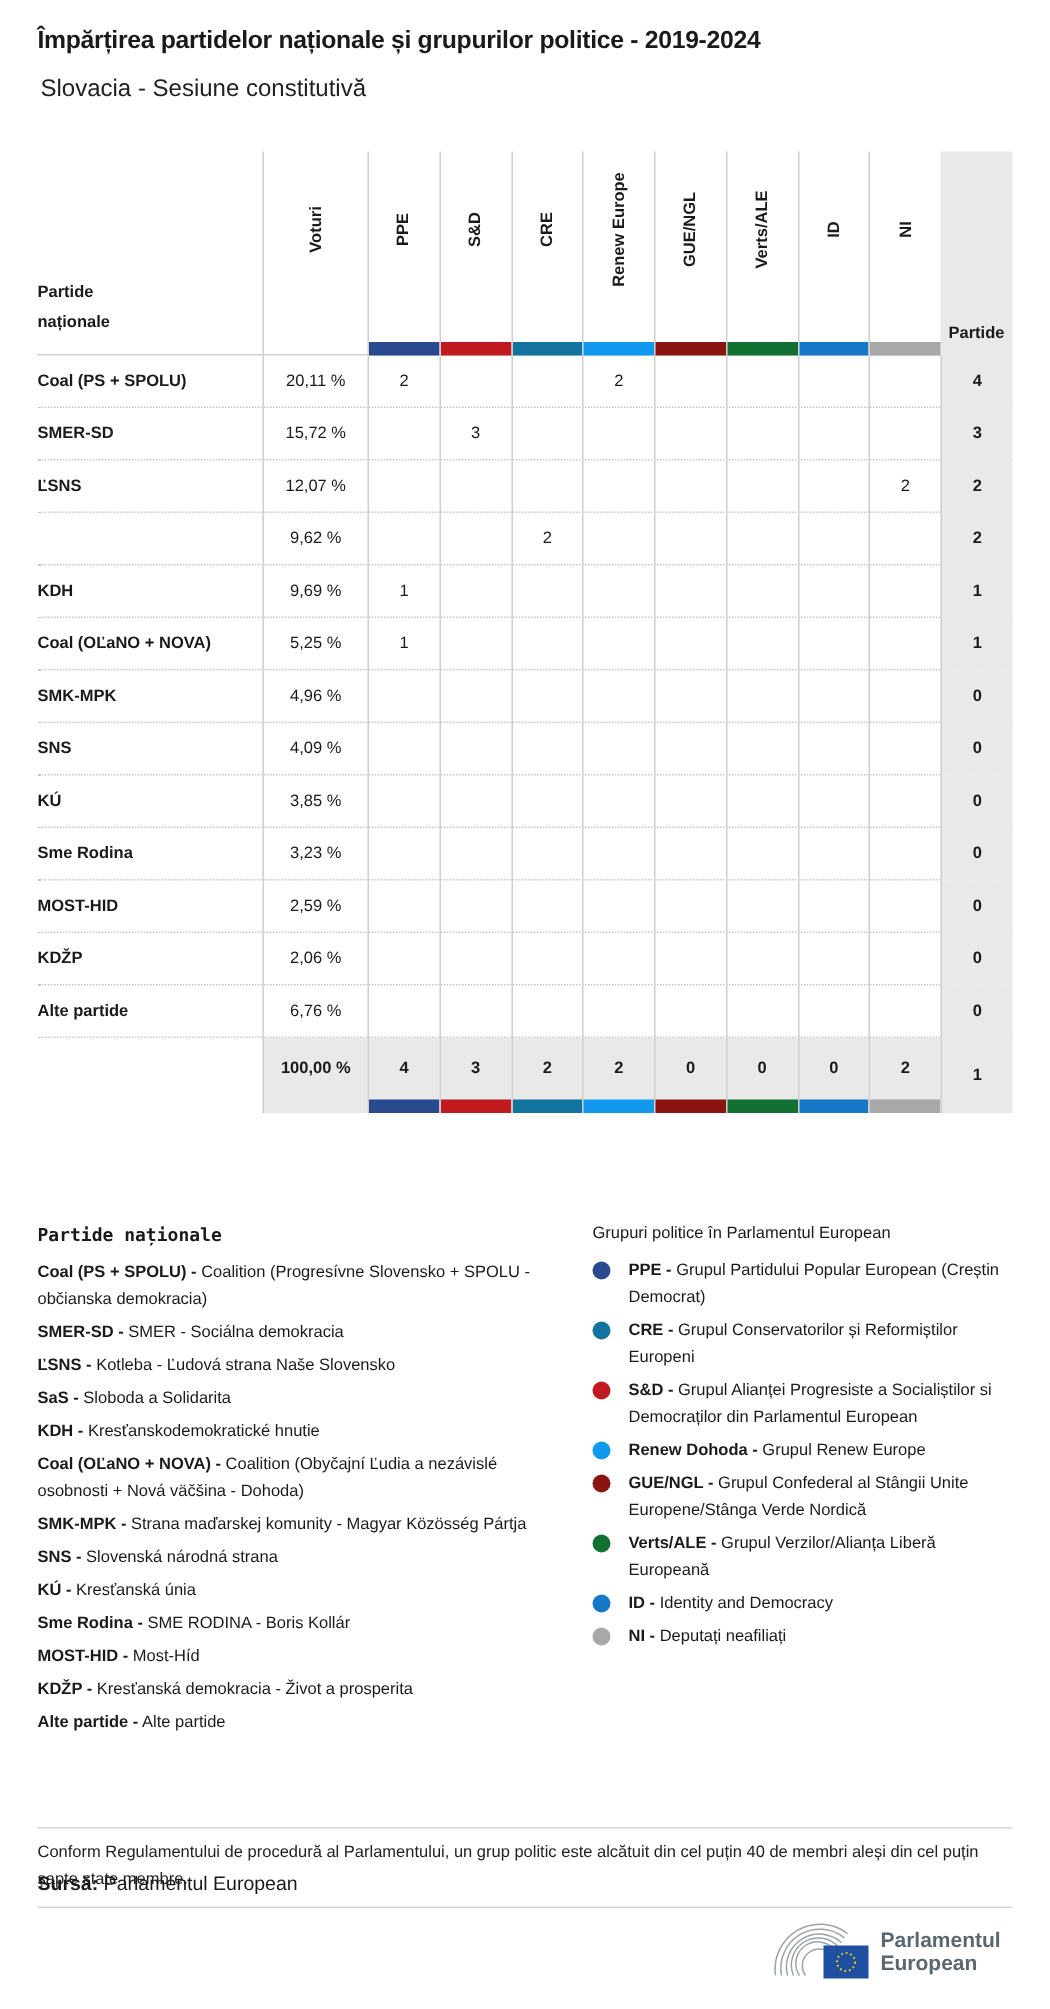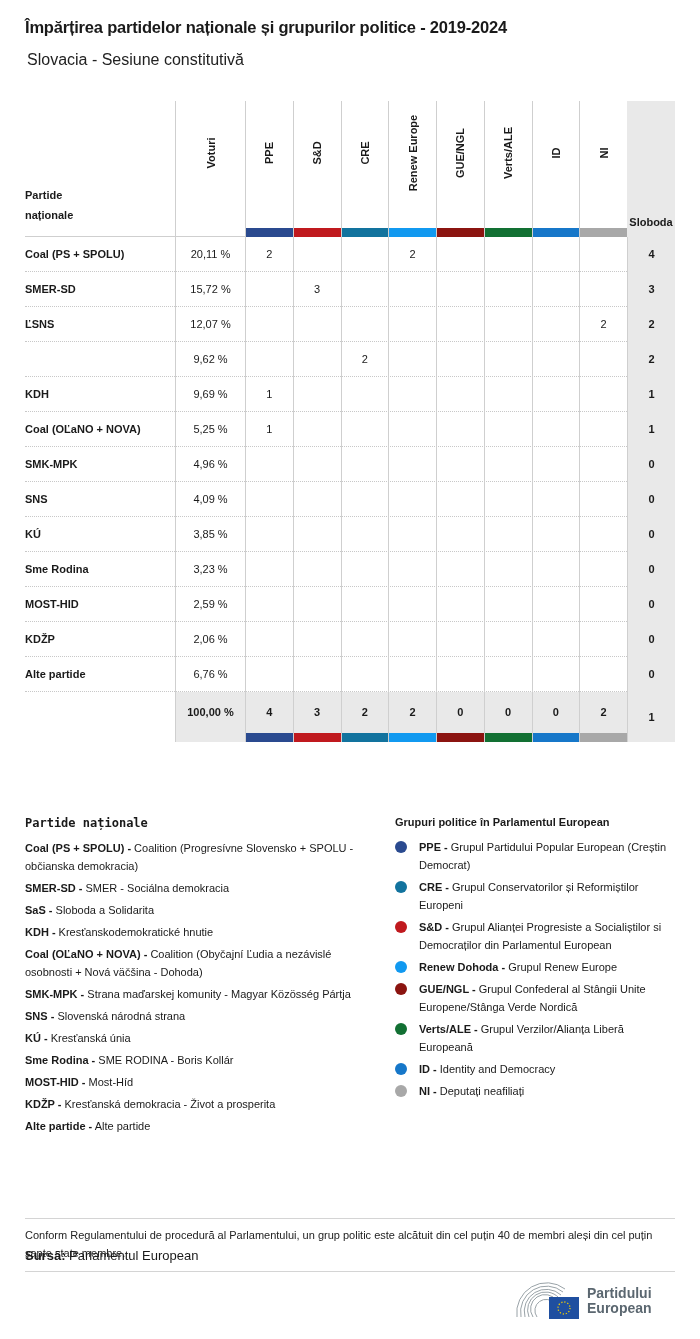--- a/index.html
+++ b/index.html
@@ -28,21 +28,21 @@
   .total { position: relative; height: 50px; }
   .total .cell { height: 50px; line-height: 40px; background: #e9e9e9; font-weight: bold; }
   .total .cell .cbar { height: 9px; }
   .total .cell.sum { line-height: 50px; }
 
   
   .leg-left { position: absolute; left: 25px; top: 816px; width: 340px; }
   .leg-left h3 { font-family: "DejaVu Sans Mono", "Liberation Mono", monospace; font-size: 12px; font-weight: bold; margin-bottom: 9px; }
   .leg-left p { font-size: 11px; line-height: 18px; margin-bottom: 4px; }
   .leg-right { position: absolute; left: 395px; top: 816px; width: 285px; }
-  .leg-right h3 { font-size: 11px; font-weight: bold; margin-bottom: 10px; }
+  .leg-right h3 { font-size: 11px; font-weight: normal; margin-bottom: 10px; }
   .leg-right .gi { position: relative; padding-left: 24px; font-size: 11px; line-height: 18px; margin-bottom: 4px; }
   .leg-right .dot { position: absolute; left: 0; top: 3px; width: 12px; height: 12px; border-radius: 50%; }
   b { font-weight: bold; }
 
   .note-line1 { position: absolute; left: 25px; right: 25px; top: 1218px; border-top: 1px solid #d4d4d4; }
   .note { position: absolute; left: 25px; width: 650px; top: 1226px; font-size: 11px; line-height: 18px; color: #222; }
   .note-line2 { position: absolute; left: 25px; right: 25px; top: 1271px; border-top: 1px solid #d4d4d4; }
   .source { position: absolute; left: 25px; top: 1248px; font-size: 13px; }
   .source b { font-weight: bold; }
 
@@ -55,21 +55,21 @@
 <div class="title">Împărțirea partidelor naționale și grupurilor politice - 2019-2024</div>
 <div class="subtitle">Slovacia - Sesiune constitutivă</div>
 
 <div class="tbl">
   <div class="hdr" id="hdr">
     <div class="party-h" style="width:70px;">Partide naționale</div>
     <div class="vcol" style="left:150px;width:70px;">
       <div class="vtext">Voturi</div>
     </div>
     <div class="locuri-h">
-        <span>Sloboda</span>
+        <span>Partide</span>
       </div>
   <div class="vcol" style="left: 220px; width: 47.75px;">
         <div class="vtext">PPE</div>
         <div class="cbar" style="background:#2a4a8f"></div>
       </div>
       <div class="vcol" style="left: 267.75px; width: 47.75px;">
         <div class="vtext">S&amp;D</div>
         <div class="cbar" style="background:#c0191e"></div>
       </div>
       <div class="vcol" style="left: 315.5px; width: 47.75px;">
@@ -279,20 +279,21 @@
       <div class="cell" style="left:554.25px;width:47.75px"><span>2</span><div class="cbar" style="background:#a8a8a8"></div></div>
       <div class="cell seats sum" style="left:602px;width:48px">1</div>
     </div>
 </div>
 
 <div class="leg-left">
   <h3>Partide naționale</h3>
   <div id="legParties">
       <p><b>Coal (PS + SPOLU) -</b><span> Coalition (Progresívne Slovensko + SPOLU - občianska demokracia)</span></p>
       <p><b>SMER-SD -</b><span> SMER - Sociálna demokracia</span></p>
+      <p><b>ĽSNS -</b><span> Kotleba - Ľudová strana Naše Slovensko</span></p>
       <p><b>SaS -</b><span> Sloboda a Solidarita</span></p>
       <p><b>KDH -</b><span> Kresťanskodemokratické hnutie</span></p>
       <p><b>Coal (OĽaNO + NOVA) -</b><span> Coalition (Obyčajní Ľudia a nezávislé osobnosti + Nová väčšina - Dohoda)</span></p>
       <p><b>SMK-MPK -</b><span> Strana maďarskej komunity - Magyar Közösség Pártja</span></p>
       <p><b>SNS -</b><span> Slovenská národná strana</span></p>
       <p><b>KÚ -</b><span> Kresťanská únia</span></p>
       <p><b>Sme Rodina -</b><span> SME RODINA - Boris Kollár</span></p>
       <p><b>MOST-HID -</b><span> Most-Híd</span></p>
       <p><b>KDŽP -</b><span> Kresťanská demokracia - Život a prosperita</span></p>
       <p><b>Alte partide -</b><span> Alte partide</span></p>
@@ -325,16 +326,16 @@
       <path d="M6 36 A26 26 0 0 1 48 11"></path>
       <path d="M10 36 A22 22 0 0 1 46 14"></path>
       <path d="M14 36 A18 18 0 0 1 44 17"></path>
       <path d="M18 36 A14 14 0 0 1 42 20"></path>
       <path d="M22 36 A10 10 0 0 1 40 23"></path>
     </g>
     <rect x="34" y="16" width="30" height="22" fill="#1f4fa0"></rect>
     <circle cx="49" cy="27" r="6" fill="none" stroke="#f5d000" stroke-width="1.3" stroke-dasharray="1.2 1.9"></circle>
   </svg>
   <div class="txt">
-      <div>Partidului</div>
+      <div>Parlamentul</div>
       <div>European</div>
     </div>
 </div>
 
 </body></html>

